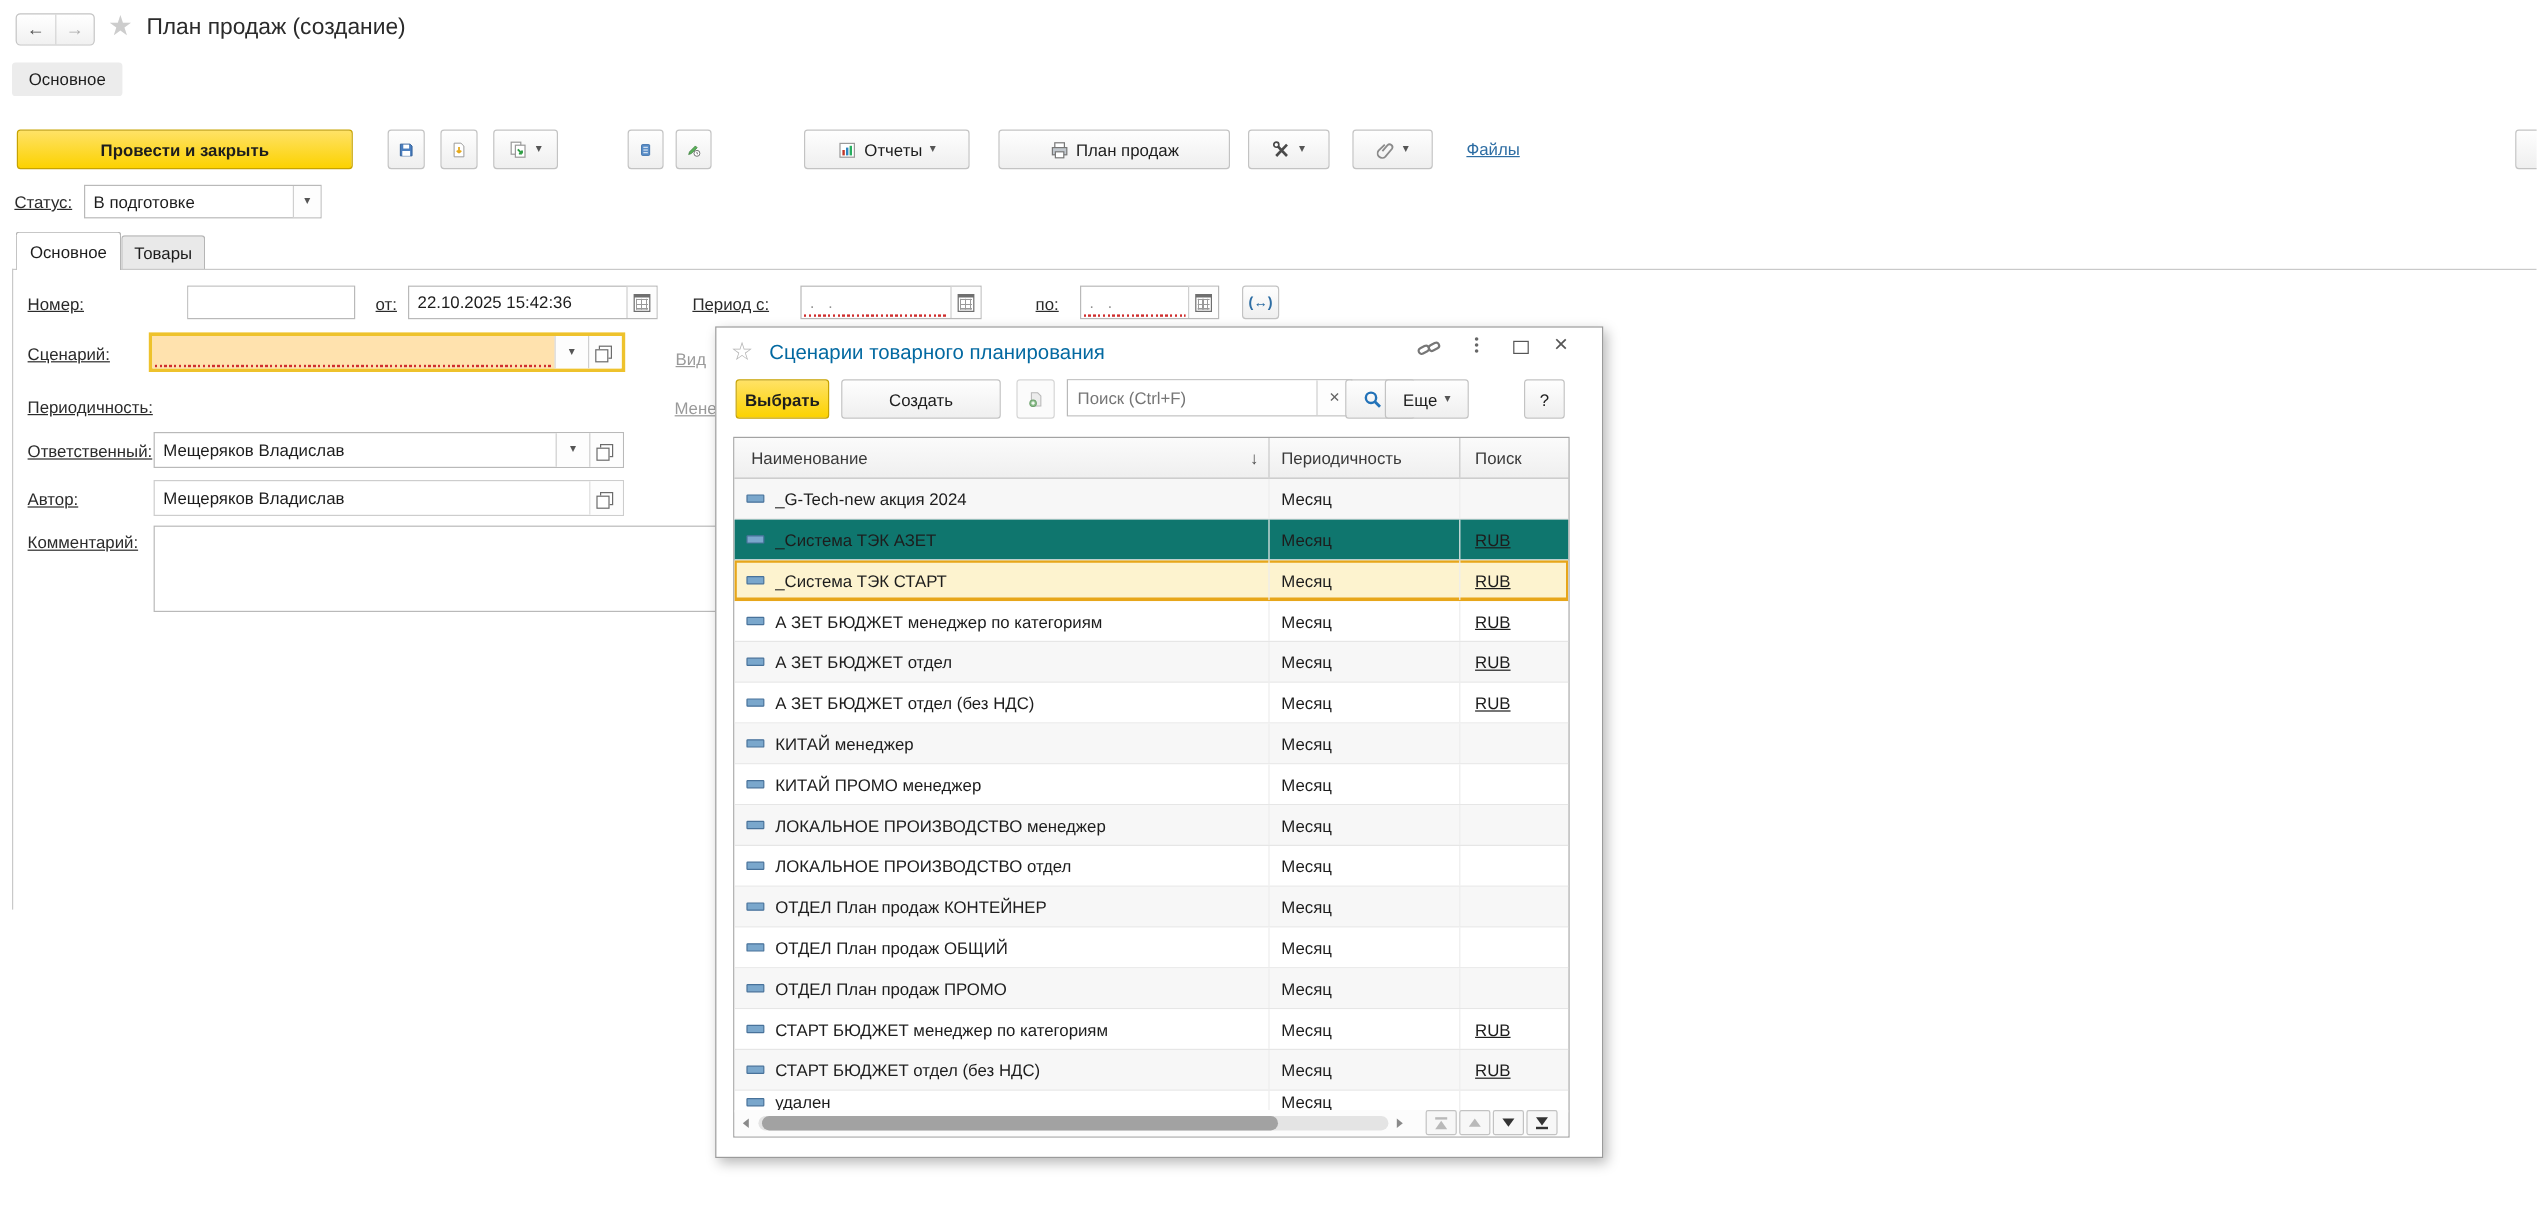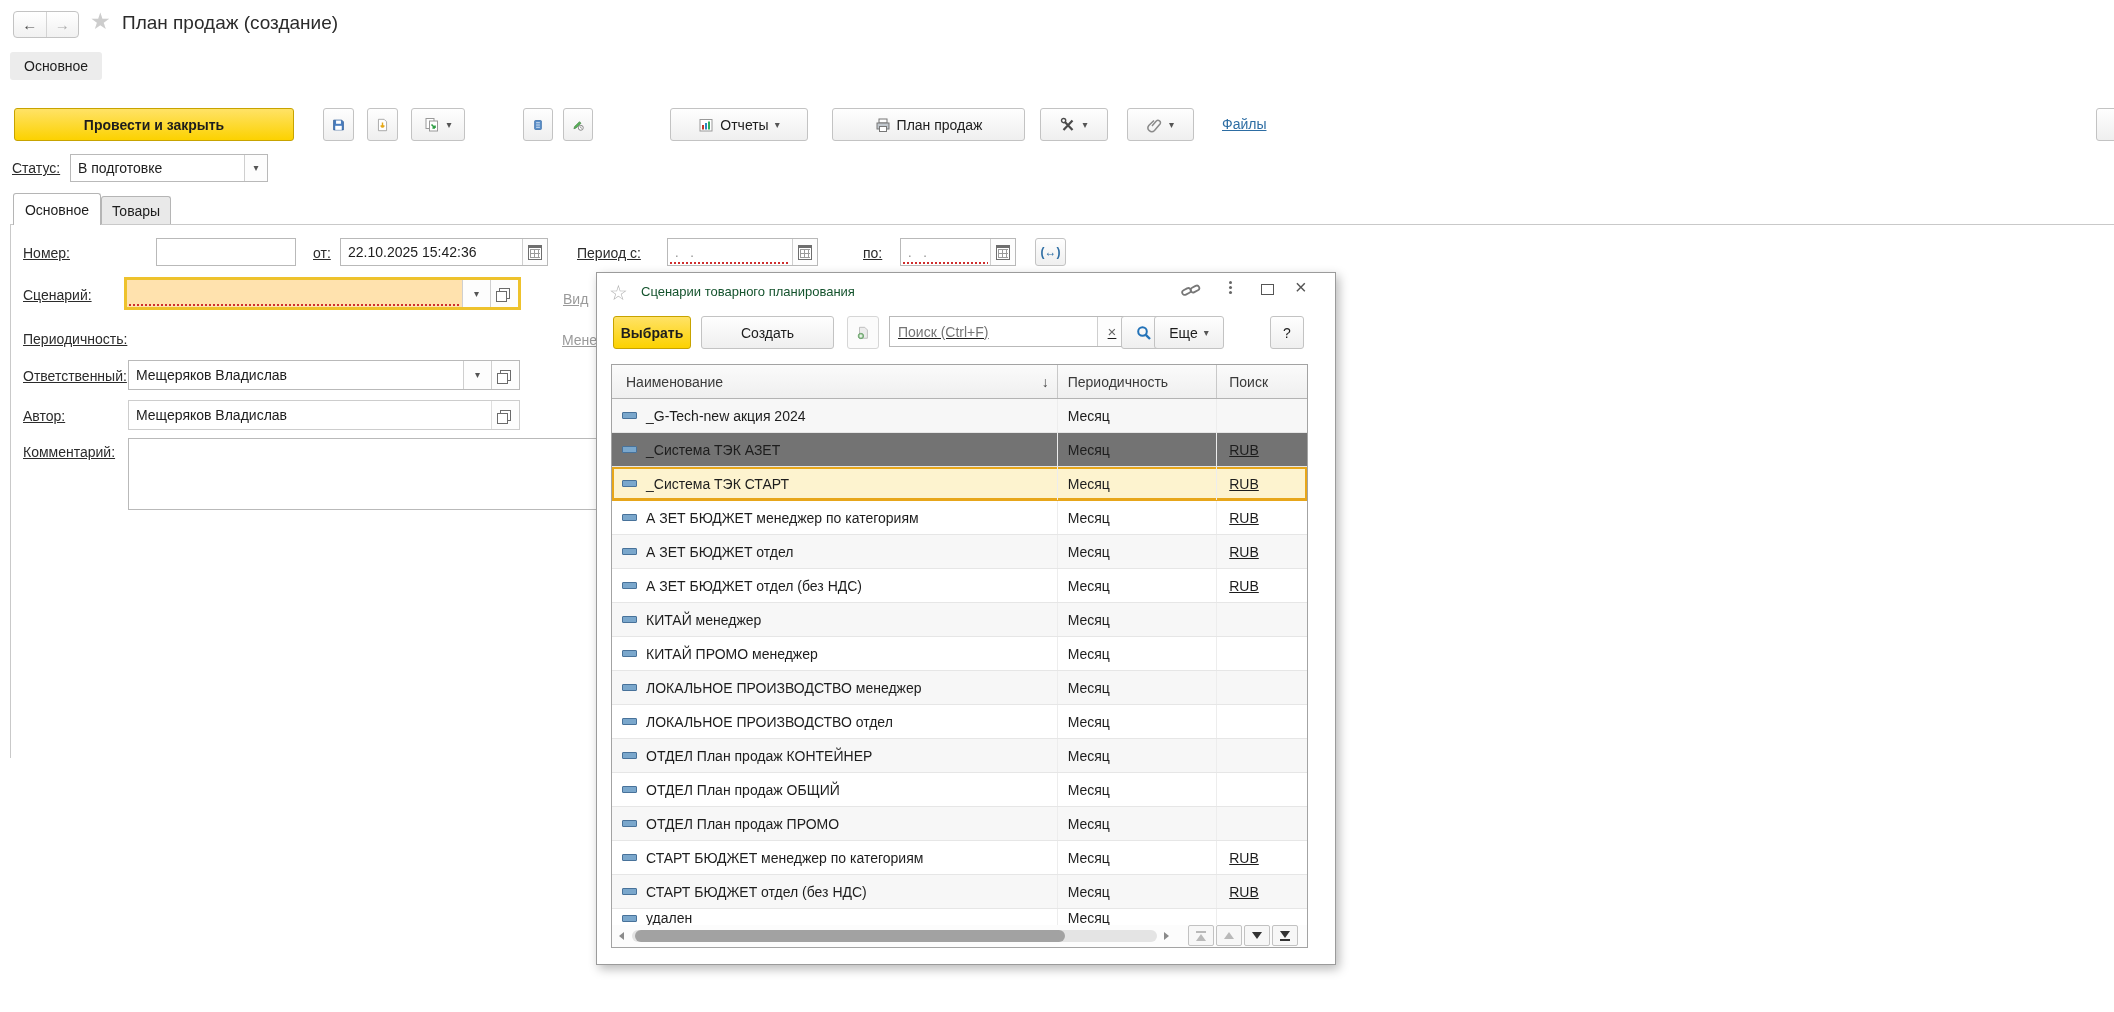--- a/index.html
+++ b/index.html
@@ -42,33 +42,33 @@
   .dash{width:13px;height:5px;background:#7aa7cc;border:1px solid #48729a;border-radius:1px;display:inline-block;margin-right:9px;flex:none;}
   
   .pill{box-sizing:border-box;height:28px;background:#ececec;border-radius:3px;display:flex;align-items:center;padding:0 14px;font-size:14px;}
   .ftab{box-sizing:border-box;display:flex;align-items:center;justify-content:center;font-size:14px;
         border:1px solid #b5b5b5;border-bottom:none;border-radius:3px 3px 0 0;}
   .ftab.on{background:#fff;z-index:3;}
   .ftab.off{background:#e9e9e9;}
   .pane{border-top:1px solid #c9c9c9;border-left:1px solid #c9c9c9;}
   
   #modal{box-sizing:border-box;background:#fff;border:1px solid #9b9b9b;box-shadow:3px 4px 10px rgba(0,0,0,.28);}
-  .mtitle{font-size:13px;color:#14532d;white-space:nowrap;}
+  .mtitle{font-size:17px;color:#0369a1;white-space:nowrap;}
   
   #dtable{box-sizing:border-box;border:1px solid #a3a3a3;background:#fff;overflow:hidden;}
   .thead{box-sizing:border-box;height:34px;display:flex;background:linear-gradient(#fbfbfb,#efefef);
          border-bottom:1px solid #b3b3b3;font-size:14px;color:#3a3a3a;}
   .thead .hc{display:flex;align-items:center;box-sizing:border-box;}
   .hc1{width:447px;padding:0 8px 0 14px;border-right:1px solid #c9c9c9;justify-content:space-between;}
   .hc2{width:160px;padding-left:10px;border-right:1px solid #c9c9c9;}
   .hc3{width:90px;padding-left:12px;}
   .trow{box-sizing:border-box;height:34px;display:flex;align-items:stretch;font-size:14px;background:#fff;
         border-bottom:1px solid #e6e6e6;}
   .trow.stripe{background:#f7f7f7;}
-  .trow.hl{background:#737373;}
+  .trow.hl{background:#0f766e;}
   .trow.sel{background:#fdf3cf;box-shadow:inset 0 0 0 2px #e7a61a;border-bottom-color:#e7a61a;}
   .trow.clip{height:18px;overflow:hidden;border-bottom:none;}
   .cell{display:flex;align-items:center;box-sizing:border-box;overflow:hidden;white-space:nowrap;}
   .c1{width:447px;padding-left:10px;border-right:1px solid #ededed;}
   .c2{width:160px;padding-left:10px;border-right:1px solid #ededed;}
   .c3{width:90px;padding-left:12px;text-decoration:underline;}
   .hsrow{position:absolute;left:0;right:0;bottom:0;height:22px;background:#fcfcfc;display:flex;align-items:center;}
   .track{position:absolute;left:20px;top:5px;width:525px;height:12px;background:#e4e4e4;border-radius:6px;}
   .thumb{position:absolute;left:3px;top:0;width:430px;height:12px;background:#a2a2a2;border-radius:6px;}
   .navb{box-sizing:border-box;width:26px;height:21px;border:1px solid #c2c2c2;border-radius:2px;background:#f7f7f7;
@@ -279,21 +279,21 @@
     <div class="abs btn" style="left:104px;top:43px;width:133px;">
         <span>Создать</span>
       </div>
     <div class="abs btn" style="left:250px;top:43px;width:32px;border-color:#d6d6d6;background:#fbfbfb;">
       <svg width="16" height="16" viewBox="0 0 16 16">
           <path d="M4 1.5h6l3 3V14H4z" fill="#ececec" stroke="#b8b8b8"></path>
           <circle cx="5.6" cy="11.4" r="3.1" fill="#8fc08f" stroke="#6aa06a"></circle>
           <path d="M5.6 9.8v3.2M4 11.4h3.2" stroke="#fff" stroke-width="1.2"></path>
         </svg>
     </div>
-    <div class="abs field" style="left:292px;top:43px;width:238px;height:31px;text-decoration:underline;">
+    <div class="abs field" style="left:292px;top:43px;width:238px;height:31px;">
       <input style="flex: 1 1 0%; border: none; outline: none; padding: 0px 8px; font-size: 14px; min-width: 0px; color: rgb(51, 51, 51);" placeholder="Поиск (Ctrl+F)">
       <span class="seg" style="width:28px;color:#666;font-size:15px;">
           <span>×</span>
         </span>
     </div>
     <div class="abs btn" style="left:524px;top:43px;width:58px;">
       <svg width="16" height="16" viewBox="0 0 16 16">
           <circle cx="6.5" cy="6.5" r="4.3" fill="none" stroke="#2272b8" stroke-width="2"></circle>
           <path d="M9.8 9.8L14 14" stroke="#2272b8" stroke-width="2.4"></path>
         </svg>

